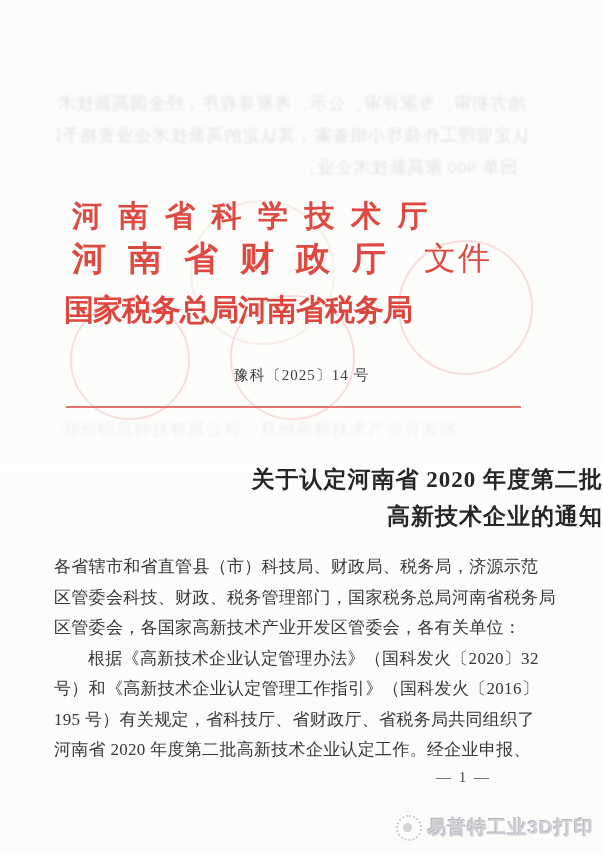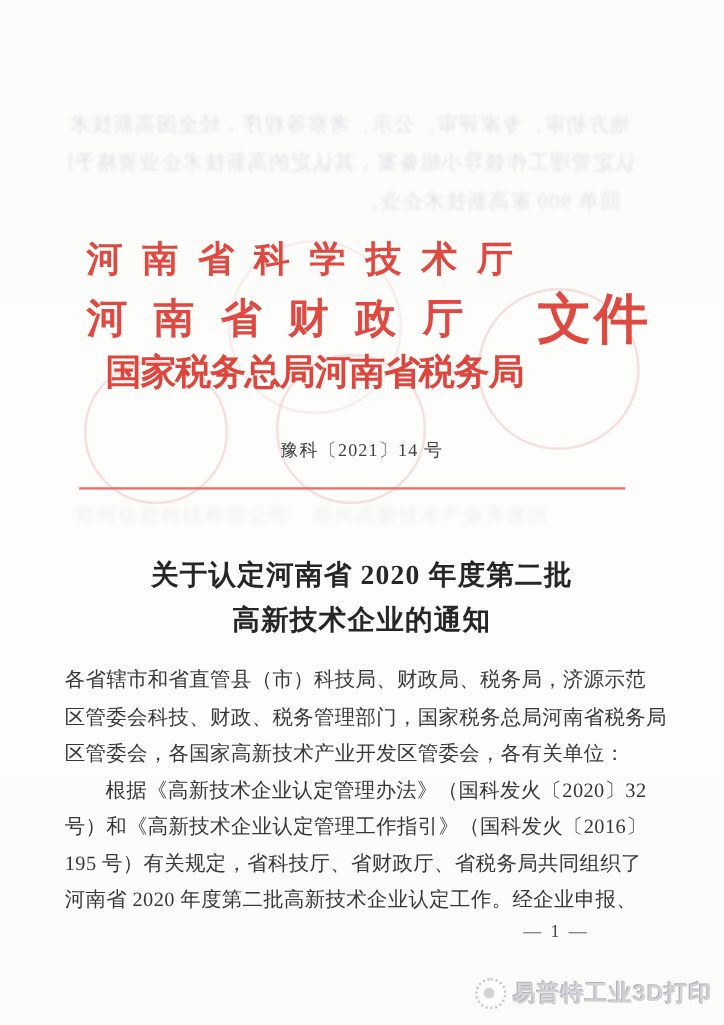--- a/index.html
+++ b/index.html
@@ -30,43 +30,42 @@
     border-radius:50%;
   }
   
   .hdr1 {
     position:absolute; left:72px; top:196px;
     font-size:30px; font-weight:700; letter-spacing:4.5px;
     white-space:nowrap;
   }
   .hdr2 {
     position:absolute; left:72px; top:236px;
-    display:flex; align-items:center; white-space:nowrap;gap:40px;
+    display:flex; align-items:center; white-space:nowrap;
   }
   .hdr2-agency { font-size:34px; font-weight:700; letter-spacing:22px; }
-  .hdr2-suffix { font-size:45px; font-weight:700; letter-spacing:2px; margin-left:0px; }
+  .hdr2-suffix { font-size:32px; font-weight:400; letter-spacing:2px; margin-left:16px; }
   .hdr3 {
     position:absolute; left:64px; top:290px;
     font-size:30px; font-weight:900; letter-spacing:-1px;
     white-space:nowrap;
-    margin-left:24px;
   }
   
   .doc-no {
     position:absolute; left:0; top:366px; width:100%;
     text-align:center; font-size:15px; color:#3f3f3f; letter-spacing:1px;
   }
   .red-rule {
     position:absolute; left:66px; top:406px;
     width:455px; height:2px; background:#e4756c;
   }
   
   .title-1, .title-2 {
     position:absolute; left:0; width:100%;
-    text-align:center; font-size:23px; font-weight:700;
+    text-align:right; font-size:23px; font-weight:700;
     color:#262626; letter-spacing:1px;
   }
   .title-1 { top:464px; }
   .title-2 { top:501px; }
   
   .body-text {
     position:absolute; left:54px; top:552px; width:478px;
     font-size:17px; color:#373737;
   }
   .body-line { height:30.5px; line-height:30.5px; white-space:nowrap; letter-spacing:.3px; }
@@ -113,21 +112,21 @@
   <div class="seal-ghost" style="left:230px; top:295px; width:125px; height:125px;"></div>
   <div class="seal-ghost" style="left:398px; top:240px; width:135px; height:135px;"></div>
 
   <div class="hdr1" style="color:#de4a41;">河 南 省 科 学 技 术 厅</div>
   <div class="hdr2" style="color:#de4a41;">
     <span class="hdr2-agency">河南省财政厅</span>
     <span class="hdr2-suffix">文件</span>
   </div>
   <div class="hdr3" style="color:#dd453d;">国家税务总局河南省税务局</div>
 
-  <div class="doc-no">豫科〔2021〕14 号</div>
+  <div class="doc-no">豫科〔2025〕14 号</div>
 
   <div class="red-rule"></div>
 
   <div class="title-1">关于认定河南省 2020 年度第二批</div>
   <div class="title-2">高新技术企业的通知</div>
 
   <div class="body-text">
     <div class="body-line">各省辖市和省直管县（市）科技局、财政局、税务局，济源示范</div>
     <div class="body-line">区管委会科技、财政、税务管理部门，国家税务总局河南省税务局</div>
     <div class="body-line">区管委会，各国家高新技术产业开发区管委会，各有关单位：</div>

